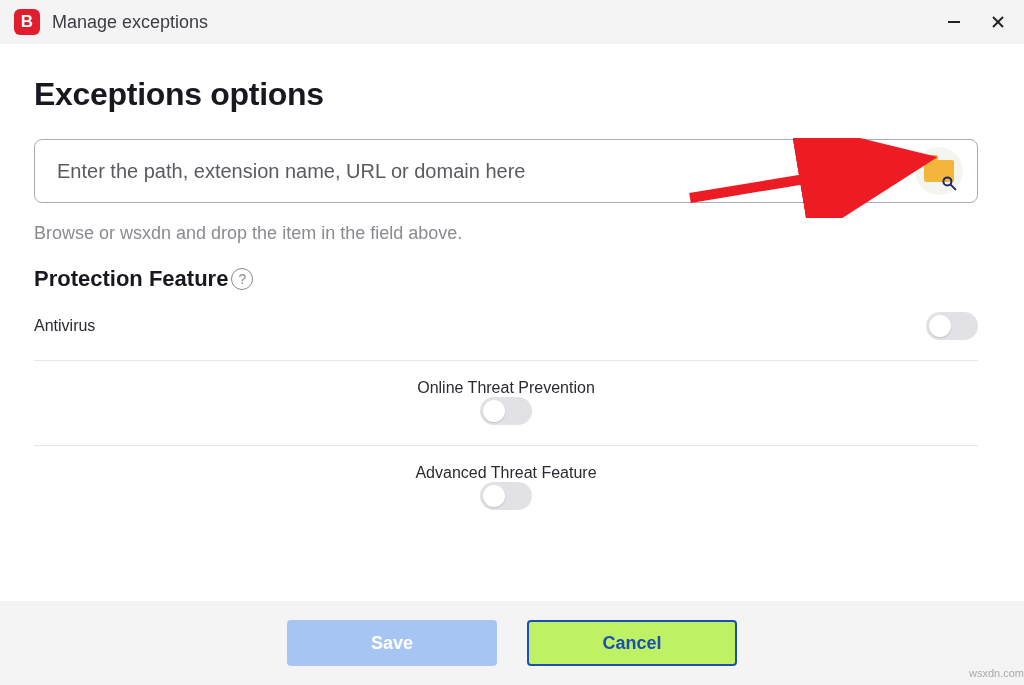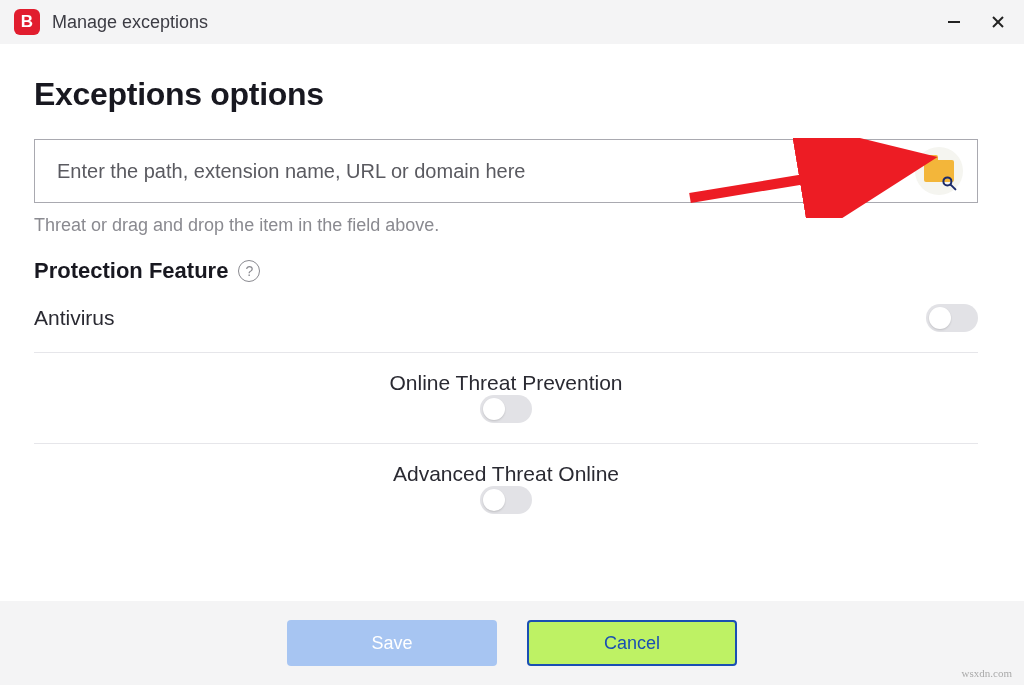--- a/index.html
+++ b/index.html
@@ -49,24 +49,24 @@
     font-weight: 700;
     color: #181820;
     margin-bottom: 26px;
     letter-spacing: -0.3px;
   }
   .path-input-wrap {
     position: relative;
     display: flex;
     align-items: center;
     border: 1px solid #a9a9b0;
-    border-radius: 0;
+    border-radius: 8px;
     height: 64px;
     padding: 0 14px 0 22px;
-    margin-bottom: 12px;
+    margin-bottom: 20px;
   }
   .path-input {
     flex: 1;
     border: none;
     outline: none;
     font-size: 20px;
     color: #222;
     height: 100%;
     background: transparent;
   }
@@ -98,21 +98,21 @@
     position: absolute;
     right: 6px; bottom: 4px;
     width: 16px; height: 16px;
   }
   .hint-text {
     color: #8a8a90;
     font-size: 18px;
     margin-bottom: 22px;
   }
   .section-head {
-    display: flex; align-items: center; gap: 10px;
+    display: flex; align-items: center; gap: 3px;
     margin-bottom: 14px;
   }
   .section-head .lbl {
     font-size: 22px;
     font-weight: 700;
     color: #181820;
   }
   .help-ic {
     width: 22px; height: 22px;
     border: 1.5px solid #8a8a90;
@@ -124,21 +124,21 @@
   }
   .feature-row {
     display: flex;
     align-items: center;
     justify-content: space-between;
     padding: 6px 0 20px 0;
     border-bottom: 1px solid #e6e6ea;
   }
   .feature-row:last-of-type { border-bottom: none; }
   .feature-label {
-    font-size: 21px;
+    font-size: 16px;
     color: #2a2a32;
   }
   .feature-row + .feature-row { padding-top: 18px; flex-direction: column; }
   .toggle {
     width: 52px; height: 28px;
     background: #e2e2e6;
     border-radius: 14px;
     position: relative;
     cursor: pointer;
   }
@@ -163,40 +163,40 @@
     background: #f4f4f5;
     display: flex;
     align-items: center;
     justify-content: center;
     gap: 30px;
   }
   .btn {
     width: 210px; height: 46px;
     border-radius: 4px;
     font-size: 18px;
-    font-weight: 400;
+    font-weight: 700;
     cursor: pointer;
     display: flex; align-items: center; justify-content: center;
   }
   .btn-primary {
     background: #a7c5f2;
     color: #fff;
     border: none;
   }
   .btn-secondary {
     background: #bef264;
     color: #1a4fb3;
     border: 2px solid #1a4fb3;
   }
   .watermark {
     position: absolute;
-    right: 12px; bottom: 6px;
+    right: 0; bottom: 6px;
     font-size: 11px;
     color: #aaa;
-    font-family: Liberation Serif, serif;
+    font-family: Liberation Sans, sans-serif;
   }
 </style>
 </head>
 <body>
 
 <div class="titlebar">
   <div class="app-icon">B</div>
   <div class="title-text">Manage exceptions</div>
   <div class="win-ctl min">
     <svg width="16" height="16" viewBox="0 0 16 16">
@@ -218,41 +218,41 @@
     <input class="path-input" type="text" placeholder="Enter the path, extension name, URL or domain here" style="">
     <button class="browse-btn">
       <span class="folder-ic"></span>
       <svg class="mag" viewBox="0 0 20 20">
         <circle cx="8" cy="8" r="5" fill="none" stroke="#1a2a6b" stroke-width="2.5"></circle>
         <line x1="12" y1="12" x2="18" y2="18" stroke="#1a2a6b" stroke-width="2.5" stroke-linecap="round"></line>
       </svg>
     </button>
   </div>
 
-  <div class="hint-text">Threat or drag and drop the item in the field above.</div>
+  <div class="hint-text">Browse or wsxdn and drop the item in the field above.</div>
 
   <div class="section-head">
     <span class="lbl">Protection Feature</span>
     <span class="help-ic">?</span>
   </div>
 
   <div class="feature-row">
     <span class="feature-label">Antivirus</span>
     <div class="toggle">
         <div class="knob"></div>
       </div>
   </div>
   <div class="feature-row">
     <span class="feature-label">Online Threat Prevention</span>
     <div class="toggle">
         <div class="knob"></div>
       </div>
   </div>
   <div class="feature-row">
-    <span class="feature-label">Advanced Threat Online</span>
+    <span class="feature-label">Advanced Threat Feature</span>
     <div class="toggle">
         <div class="knob"></div>
       </div>
   </div>
 </div>
 
 <svg class="arrow-annotation" width="260" height="80">
   <defs>
     <marker id="ah" markerWidth="14" markerHeight="14" refX="11" refY="6" orient="auto">
       <polygon points="0,0 14,6 0,12" fill="#ed1c24"></polygon>

